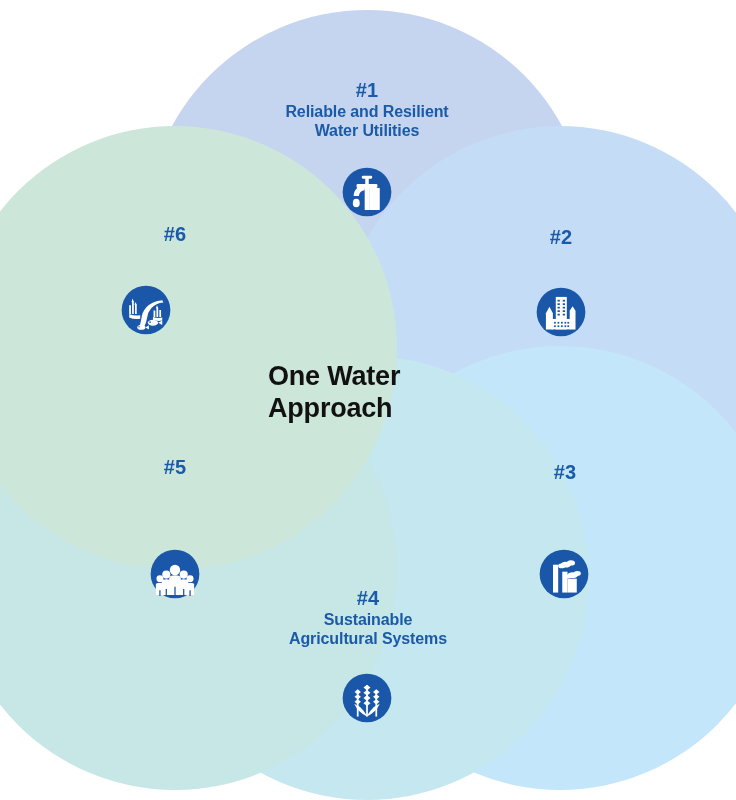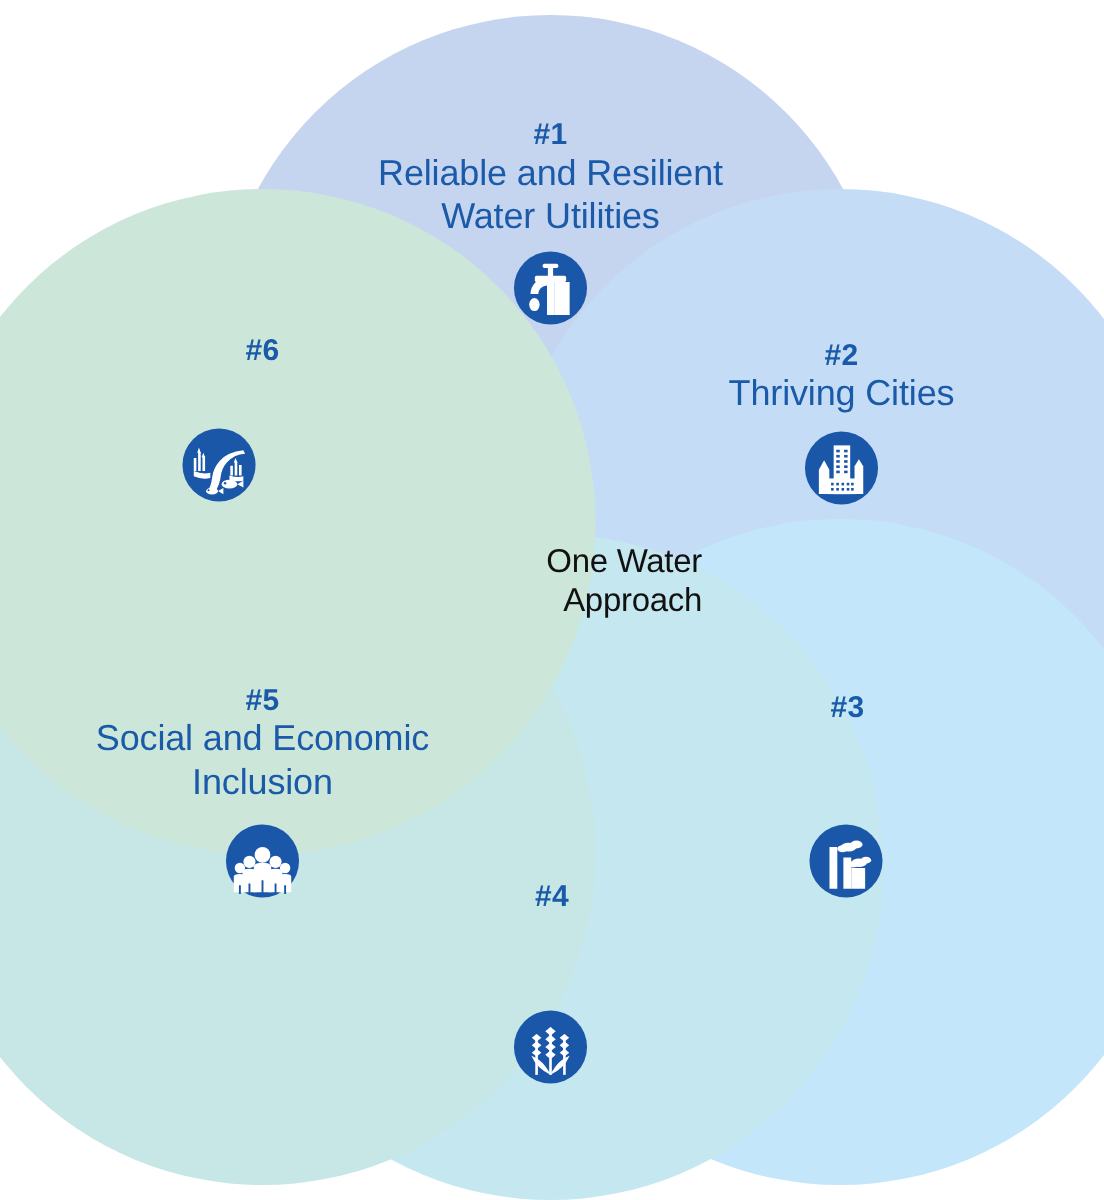--- a/index.html
+++ b/index.html
@@ -43,37 +43,37 @@
     pointer-events: auto;
   }
   .petal-num {
     display: block;
     font-size: 20px;
     font-weight: bold;
     letter-spacing: 0.2px;
   }
   .petal-title {
     display: block;
-    font-size: 24px;
-    font-weight: normal;
+    font-size: 16px;
+    font-weight: bold;
     letter-spacing: -0.1px;
     white-space: pre-line;
   }
   .petal-icon {
     position: absolute;
     width: 58px;
     height: 58px;
     pointer-events: auto;
   }
   .center-label {
     position: absolute;
-    text-align: right;
+    text-align: left;
     color: #111111;
-    font-weight: normal;
-    font-size: 22px;
+    font-weight: bold;
+    font-size: 27px;
     line-height: 1.18;
     white-space: pre-line;
     letter-spacing: -0.2px;
   }
 </style>
 </head>
 <body>
 
 <div id="diagram" style="background: rgb(255, 255, 255);">
 
@@ -103,21 +103,20 @@
         <rect x="32" y="36" width="36" height="7" rx="2"></rect>
         <path d="M46 43 h9 v38 h-9 z"></path>
         <path d="M27 57 a19 19 0 0 1 19 -19 v9 a10 10 0 0 0 -10 10 z"></path>
         <ellipse cx="31.5" cy="69" rx="6" ry="7.5"></ellipse>
         <path d="M55 43 h17 v38 h-17 z"></path>
       </g>
     </svg>
 
     <div class="petal-label" style="left: 450px; top: 225px; width: 222px; color: rgb(26, 90, 168);">
       <span class="petal-num">#2</span>
-      <span class="petal-title">Thriving Cities</span>
     </div>
     <svg class="petal-icon" style="left:532px; top:283px;" viewBox="0 0 100 100">
       <circle cx="50" cy="50" r="42" fill="#1a57a8"></circle>
       <g fill="#ffffff">
         <path d="M24 52 l6 -11 l6 11 v28 h-12 z"></path>
         <rect x="41" y="24" width="19" height="56"></rect>
         <path d="M65 48 l5 -8 l5 8 v32 h-10 z"></path>
         <rect x="34" y="62" width="32" height="18"></rect>
         <g fill="#1a57a8">
           <rect x="44" y="29" width="4" height="3"></rect>
@@ -157,20 +156,22 @@
         <ellipse cx="62" cy="31" rx="7" ry="4.5"></ellipse>
         <ellipse cx="46" cy="36" rx="6" ry="4"></ellipse>
         <ellipse cx="65" cy="52" rx="9" ry="5"></ellipse>
         <ellipse cx="73" cy="49" rx="6" ry="4"></ellipse>
         <ellipse cx="58" cy="54" rx="5.5" ry="3.5"></ellipse>
       </g>
     </svg>
 
     <div class="petal-label" style="left: 230px; top: 586px; width: 276px; color: rgb(26, 90, 168);">
       <span class="petal-num">#4</span>
+      <span class="petal-title">Sustainable
+Agricultural Systems</span>
     </div>
     <svg class="petal-icon" style="left:338px; top:669px;" viewBox="0 0 100 100">
       <circle cx="50" cy="50" r="42" fill="#1a57a8"></circle>
       <g fill="#ffffff">
         <rect x="48.5" y="28" width="3" height="54"></rect>
         <rect x="32.5" y="36" width="3" height="46"></rect>
         <rect x="64.5" y="36" width="3" height="46"></rect>
         <g>
           <path d="M50 27 l-6 5 l6 5 l6 -5 z"></path>
           <path d="M50 36 l-6 5 l6 5 l6 -5 z"></path>
@@ -187,22 +188,20 @@
           <path d="M66 43.5 l-5.5 4.5 l5.5 4.5 l5.5 -4.5 z"></path>
           <path d="M66 52 l-5.5 4.5 l5.5 4.5 l5.5 -4.5 z"></path>
         </g>
         <path d="M50 82 q-16 -8 -22 -22 q10 4 16 12 q4 5 6 10 z"></path>
         <path d="M50 82 q16 -8 22 -22 q-10 4 -16 12 q-4 5 -6 10 z"></path>
       </g>
     </svg>
 
     <div class="petal-label" style="left: 40px; top: 455px; width: 270px; color: rgb(26, 90, 168);">
       <span class="petal-num">#5</span>
-      <span class="petal-title">Social and Economic
-Inclusion</span>
     </div>
     <svg class="petal-icon" style="left:146px; top:545px;" viewBox="0 0 100 100">
       <circle cx="50" cy="50" r="42" fill="#1a57a8"></circle>
       <g fill="#ffffff">
         <circle cx="24" cy="58" r="6"></circle>
         <path d="M17 68 q0 -3 7 -3 q7 0 7 3 v18 h-14 z"></path>
         <circle cx="76" cy="58" r="6"></circle>
         <path d="M69 68 q0 -3 7 -3 q7 0 7 3 v18 h-14 z"></path>
         <circle cx="35" cy="51" r="7"></circle>
         <path d="M27 63 q0 -4 8 -4 q8 0 8 4 v23 h-16 z"></path>

